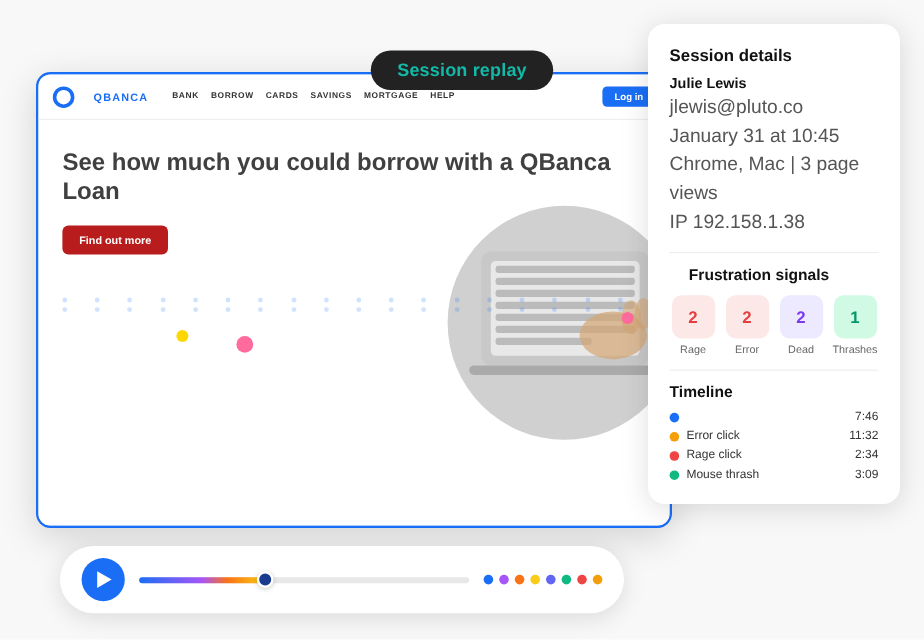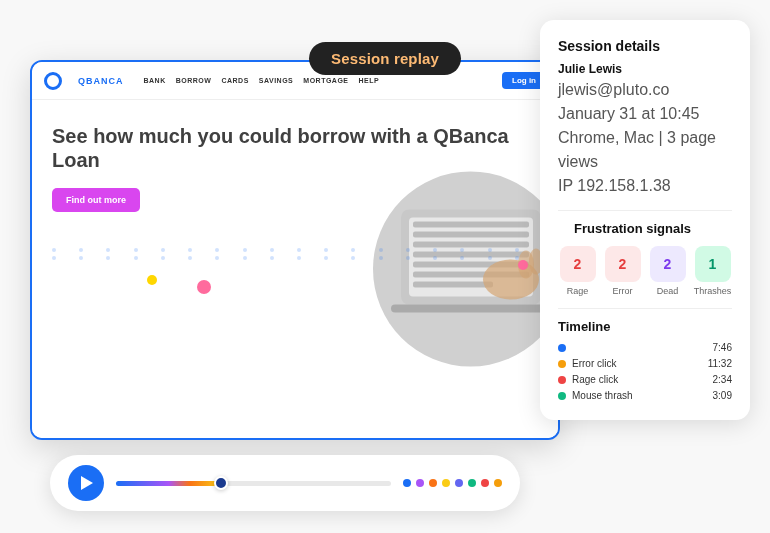--- a/index.html
+++ b/index.html
@@ -36,21 +36,21 @@
       overflow: hidden;
     }
 
     
     .session-replay-label {
       position: absolute;
       left: 50%;
       top: 42px;
       transform: translateX(-50%);
       background: #222;
-      color: #fdba74;
+      color: #14b8a6;
       font-size: 15px;
       font-weight: 600;
       padding: 8px 22px;
       border-radius: 20px;
       white-space: nowrap;
       z-index: 10;
       letter-spacing: 0.01em;
     }
 
     
@@ -129,21 +129,21 @@
 
     .bank-hero-title {
       font-size: 20px;
       font-weight: 800;
       color: #404040;
       line-height: 1.2;
       margin-bottom: 16px;
     }
 
     .bank-cta-btn {
-      background: #d946ef;
+      background: #b91c1c;
       color: #fff;
       font-size: 9px;
       font-weight: 600;
       padding: 7px 14px;
       border-radius: 5px;
       display: inline-block;
       width: fit-content;
       margin-bottom: 28px;
     }
 

